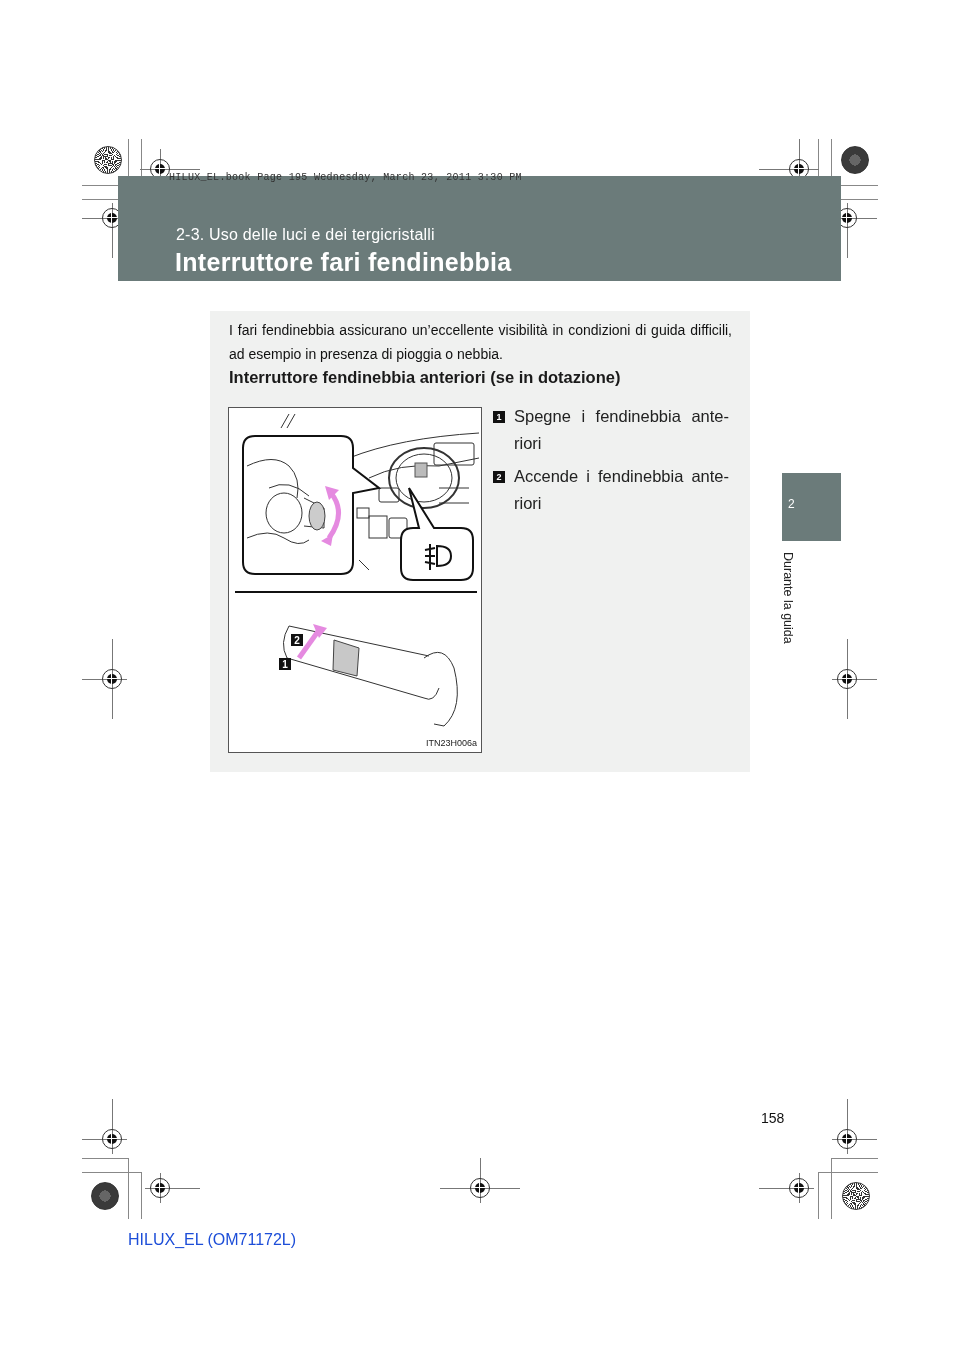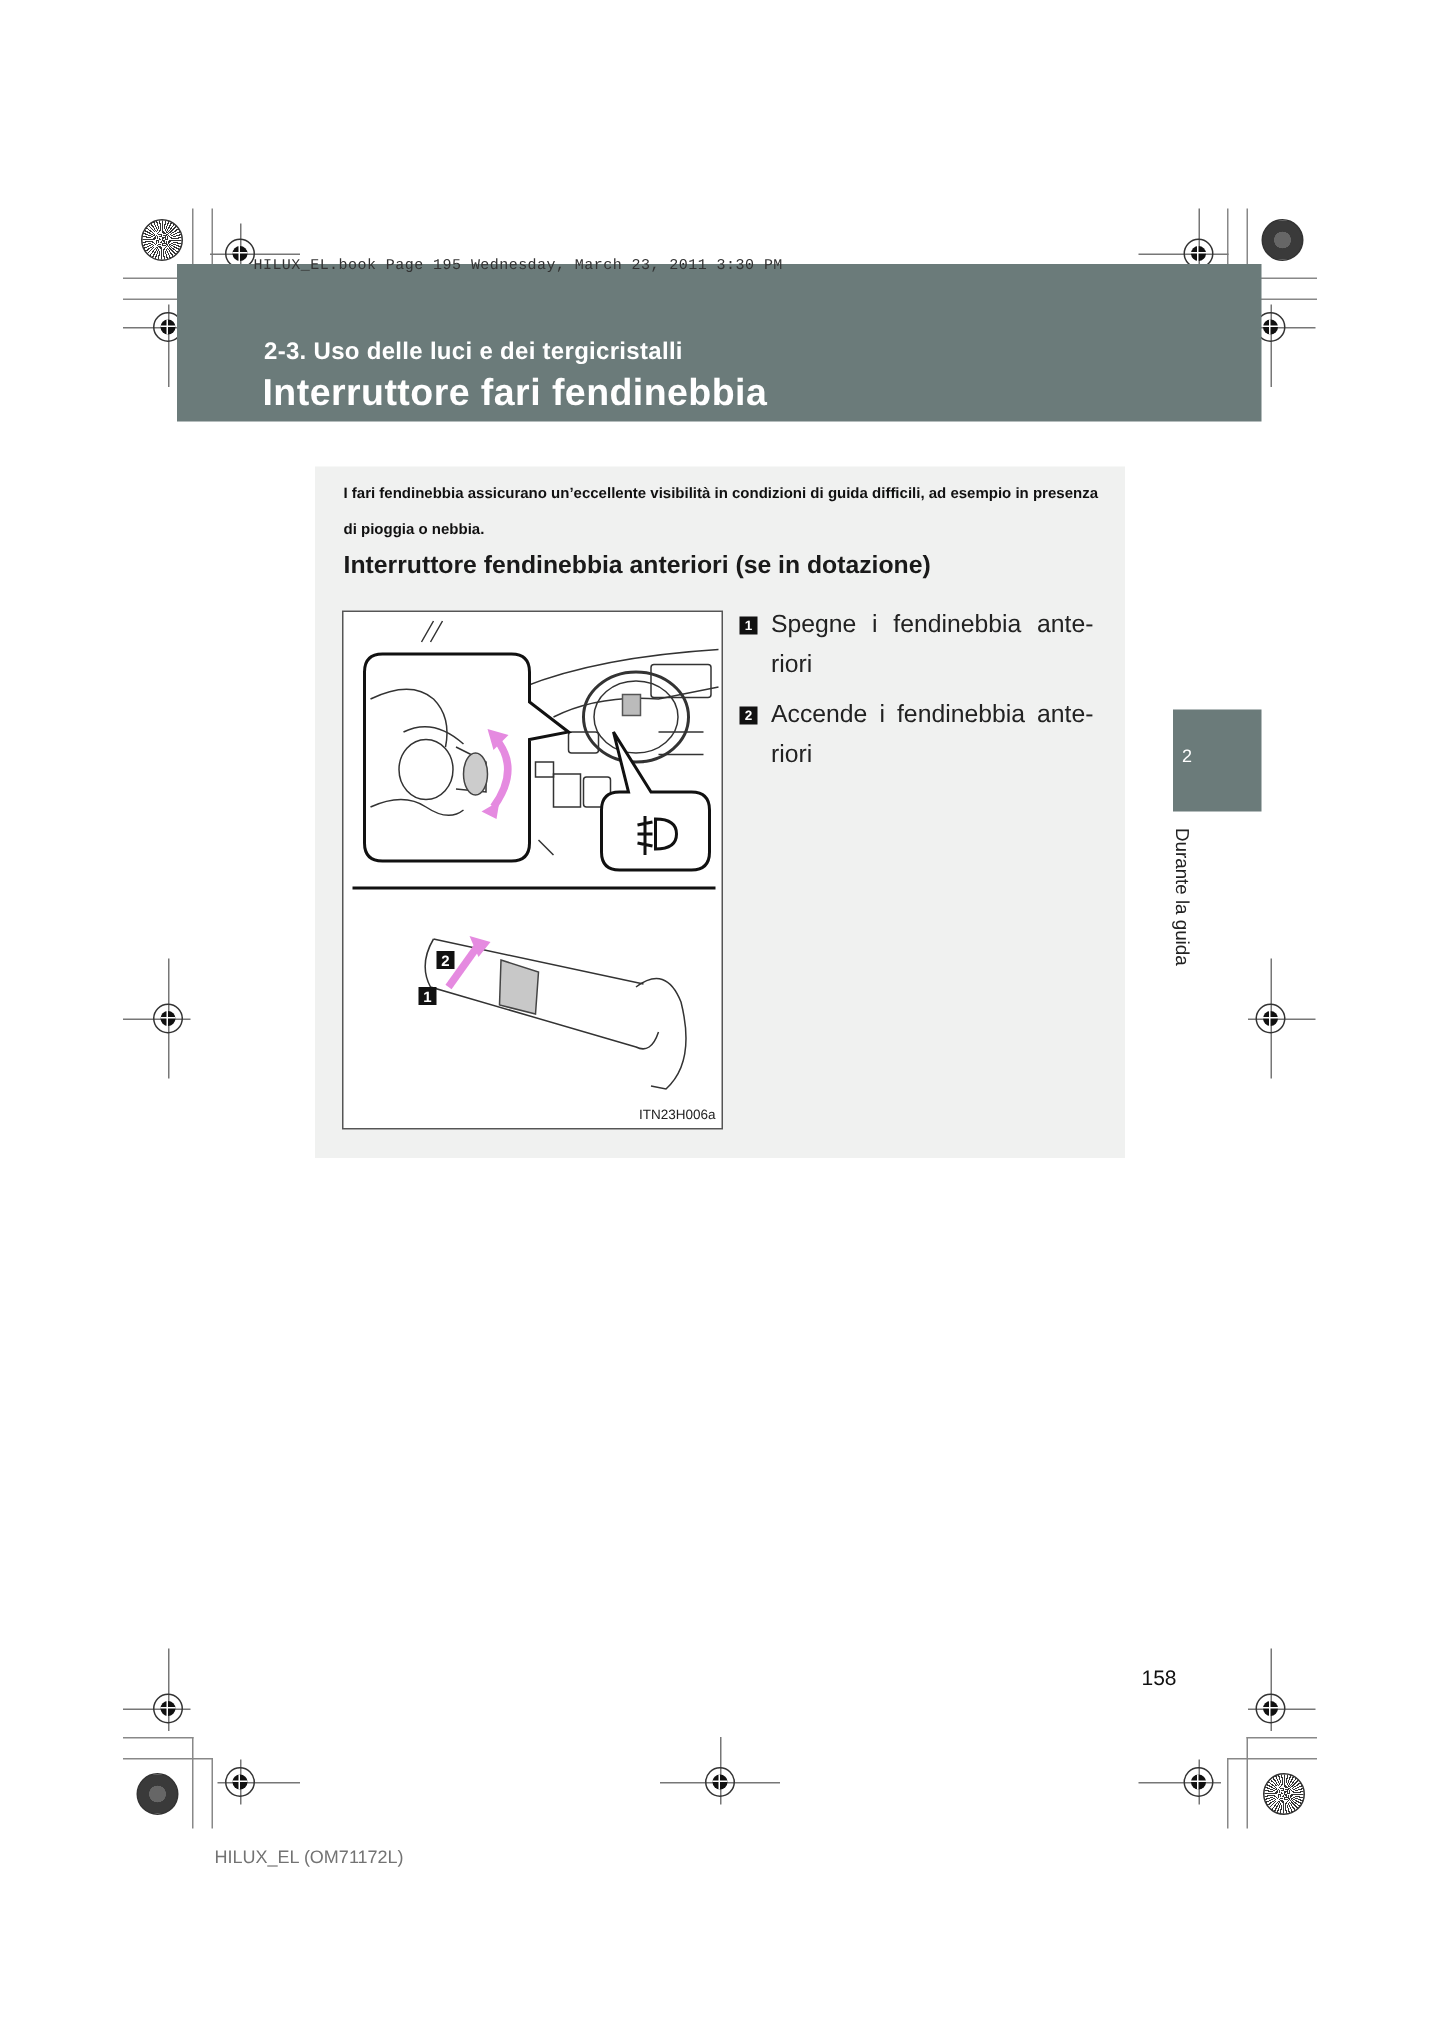--- a/index.html
+++ b/index.html
@@ -15,40 +15,40 @@
   .reg .dot:after { content:""; position:absolute; left:4px; top:0; width:1px; height:10px; background:#fff; }
   .reg .dot:before { content:""; position:absolute; top:4px; left:0; height:1px; width:10px; background:#fff; }
 
   .star { position:absolute; width:26px; height:26px; border-radius:50%; border:1px solid #333;
     background: repeating-conic-gradient(#333 0deg 4deg, #fff 4deg 9deg); }
   .star.dark { background: radial-gradient(circle, #666 0 30%, #3a3a3a 31% 100%); }
   .line { position:absolute; background:#888; }
 
   .header-band { left:118px; top:176px; width:723px; height:105px; background:#6b7b7a; }
   .book-info { left:169px; top:172px; font-family:"Liberation Mono", monospace; font-size:10px; color:#333; letter-spacing:0.3px; white-space:nowrap; }
-  .section-label { left:176px; top:226px; color:#fff; font-weight:bold; font-size:16px; letter-spacing:0.2px; }
+  .section-label { left:176px; top:226px; color:#fff; font-weight:normal; font-size:16px; letter-spacing:0.2px; }
   .page-title { left:175px; top:248px; color:#fff; font-weight:bold; font-size:25px; letter-spacing:0.3px; }
 
   .side-tab { left:782px; top:473px; width:59px; height:68px; background:#6b7b7a; }
   .side-tab-num { left:788px; top:497px; color:#fff; font-size:12px; }
   .side-tab-text { left:781px; top:552px; writing-mode:vertical-rl; font-size:12.5px; color:#222; white-space:nowrap; }
 
   .panel { left:210px; top:311px; width:540px; height:461px; background:#f0f1f0; }
-  .intro { left:229px; top:318px; width:503px; font-size:10px; font-weight:bold; line-height:24px; text-align:justify; }
+  .intro { left:229px; top:318px; width:503px; font-size:14px; font-weight:normal; line-height:24px; text-align:justify; }
   .subhead { left:229px; top:368px; font-size:16.5px; font-weight:bold; color:#1a1a1a; }
 
   .figure { left:228px; top:407px; width:254px; height:346px; border:1px solid #555; background:#fff; box-sizing:border-box; }
   .fig-code { right:4px; bottom:4px; font-size:9px; color:#222; position:absolute; }
 
   .items { left:493px; top:403px; width:236px; font-size:16.5px; line-height:27px; color:#222; }
   .item { position:relative; padding-left:21px; margin-bottom:0; text-align:justify; }
   .num-badge { position:absolute; left:0; top:8px; width:12px; height:12px; background:#111; color:#fff; font-size:9px; font-weight:bold; text-align:center; line-height:12px; }
 
   .page-number { left:761px; top:1110px; font-size:14px; color:#111; }
-  .footer-code { left:143px; top:1231px; font-size:12px; color:#737373; }
+  .footer-code { left:128px; top:1231px; font-size:16px; color:#1d4ed8; }
 </style>
 </head>
 <body>
 
 <div>
   <div class="star" style="left:94px;top:146px;"></div>
   <div class="star dark" style="left:841px;top:146px;"></div>
   <div class="star dark" style="left:91px;top:1182px;"></div>
   <div class="star" style="left:842px;top:1182px;"></div>
 

